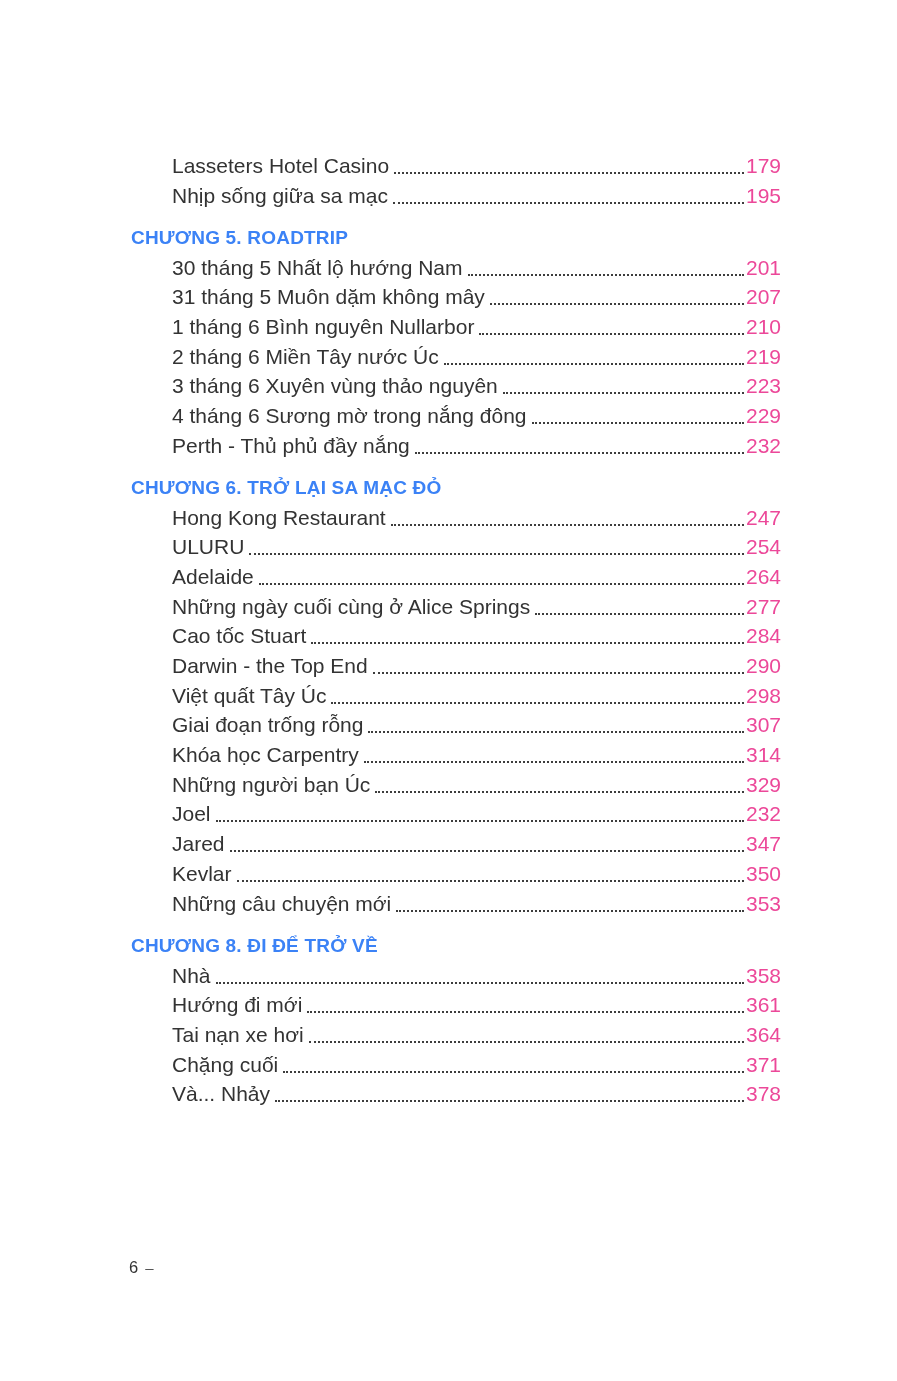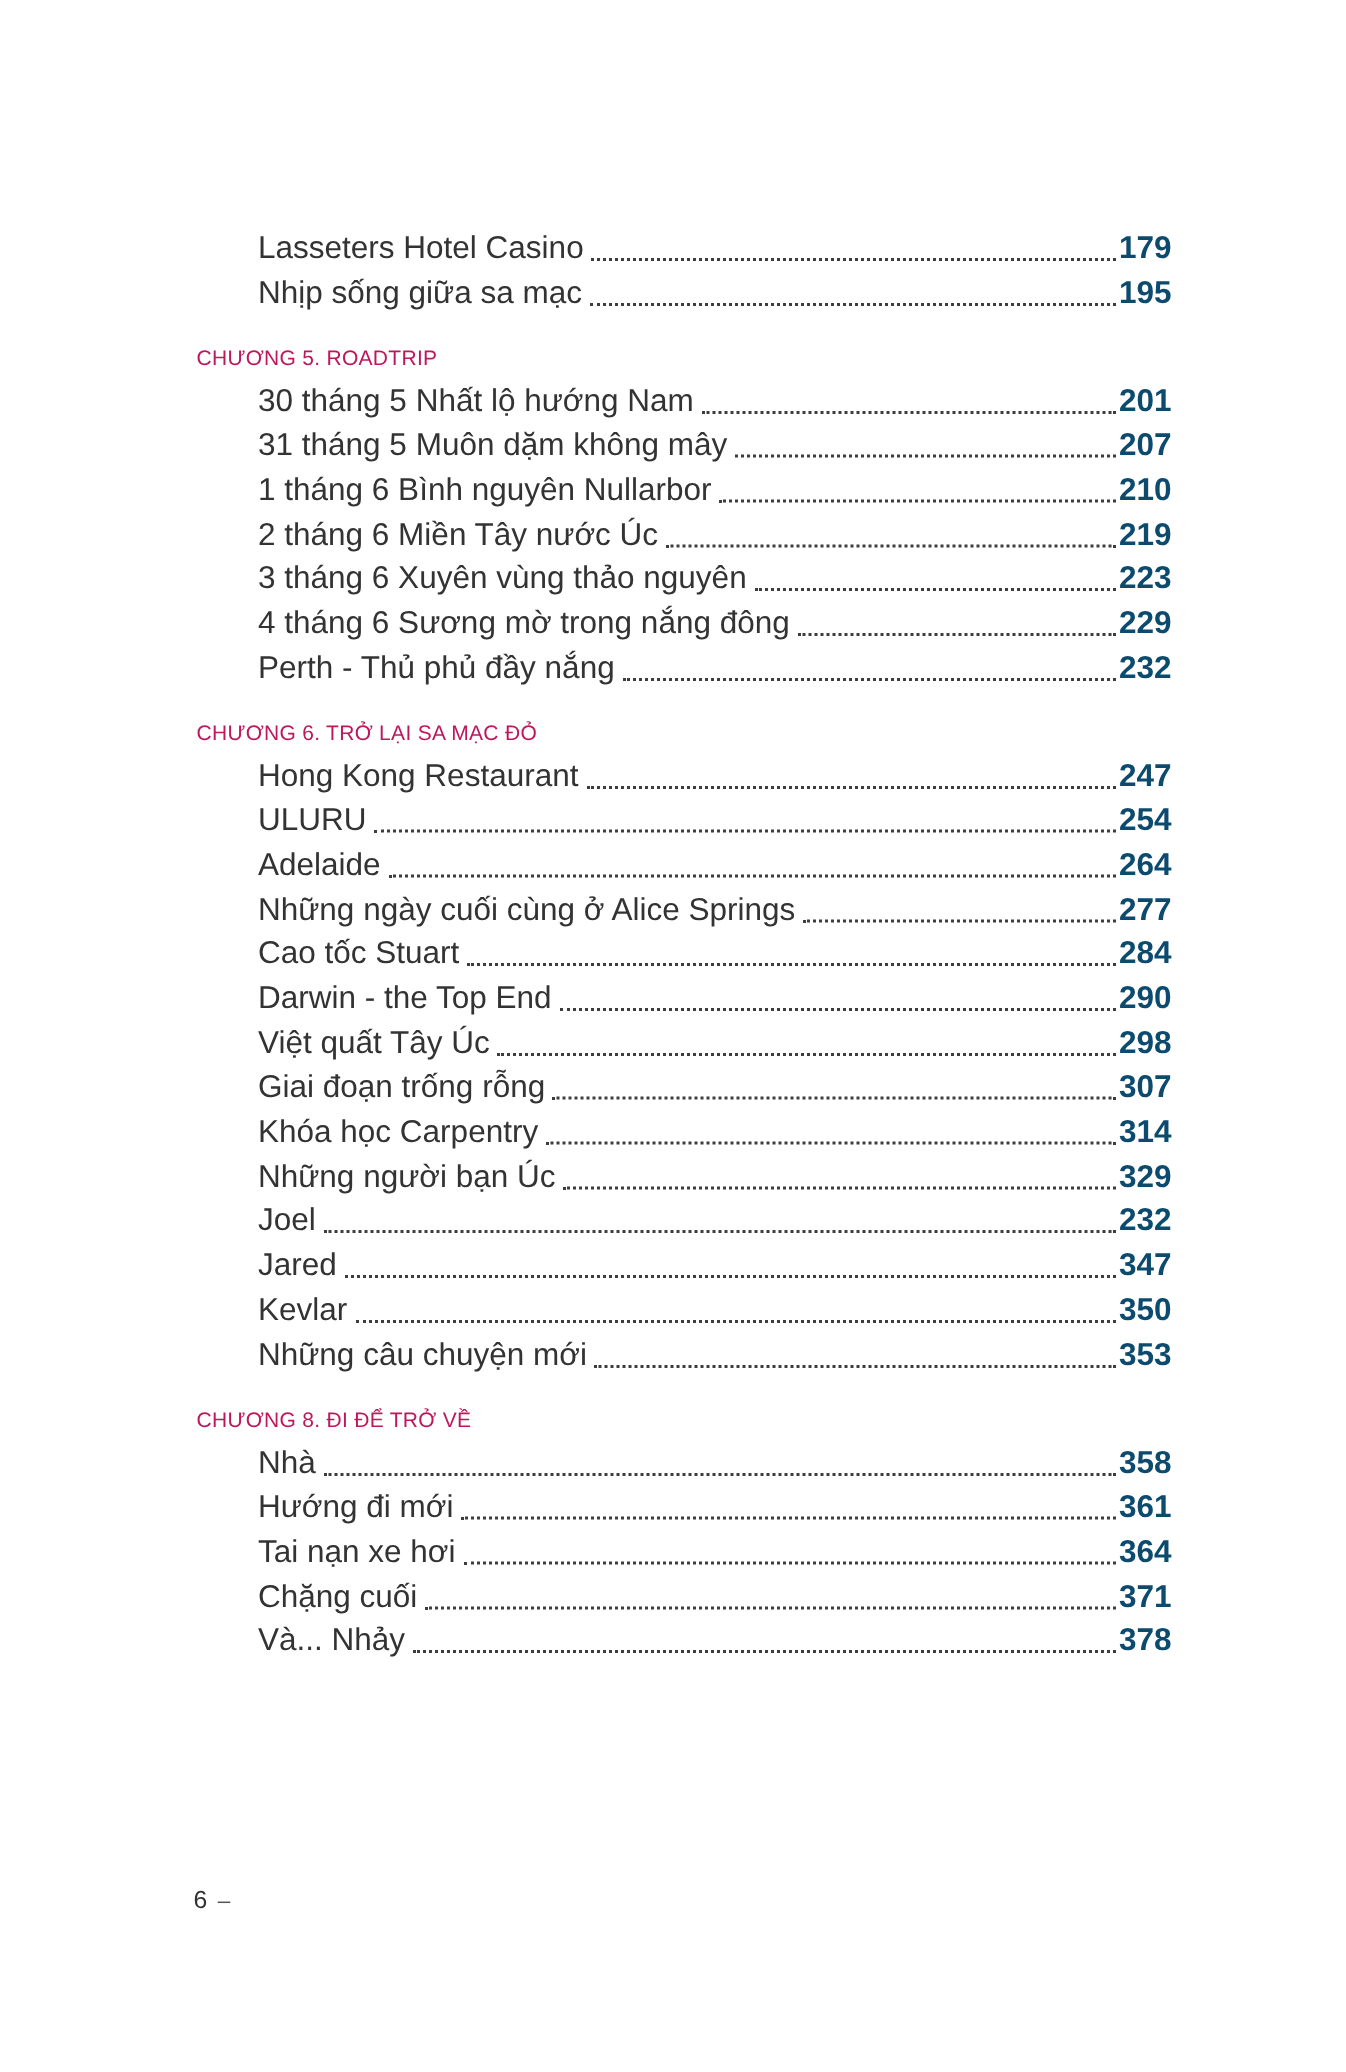--- a/index.html
+++ b/index.html
@@ -24,34 +24,34 @@
     align-items: center;
     padding-left: 41px;
     font-size: 21px;
     color: #333333;
   }
   .chapter-heading {
     margin: 12.6px 0 0 0;
     height: 29.7px;
     display: flex;
     align-items: center;
-    font-size: 14px;
-    font-weight: 400;
-    color: #be185d;
+    font-size: 19px;
+    font-weight: 700;
+    color: #3b82f6;
     letter-spacing: 0.2px;
   }
   .label { white-space: nowrap; }
   .leader {
     flex: 1 1 auto;
     min-width: 12px;
     border-bottom: 2.2px dotted #3d3d3d;
     transform: translateY(7px);
     margin: 0 2px 0 5px;
   }
-  .pagenum { white-space: nowrap; color: #0c4a6e; font-weight: bold; }
+  .pagenum { white-space: nowrap; color: #ec4899; }
   .footer {
     position: absolute;
     left: 129px;
     top: 1258px;
     font-size: 16.5px;
     color: #333333;
     display: flex;
     align-items: center;
     gap: 7px;
   }

